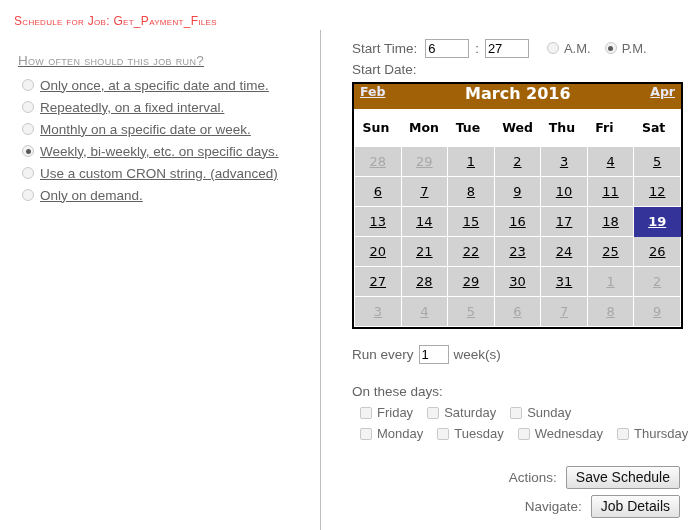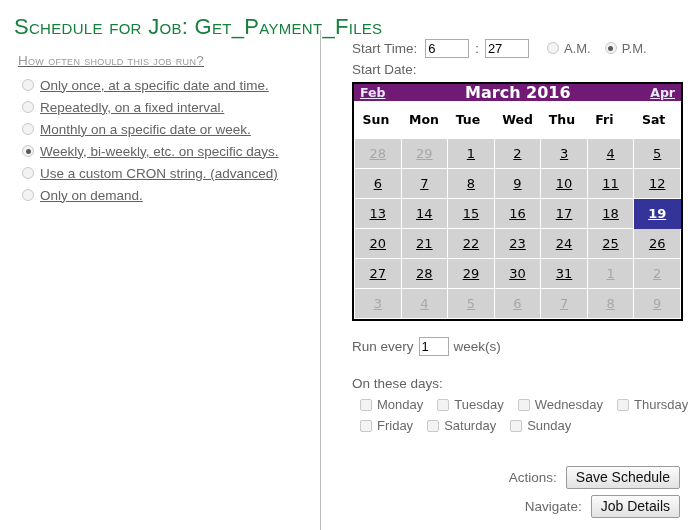--- a/index.html
+++ b/index.html
@@ -15,22 +15,22 @@
     font-size: 13px;
     color: #606060;
     overflow: hidden;
   }
 
   
   #page-title {
     position: absolute;
     left: 14px;
     top: 14px;
-    font-size: 22px;
-    color: #15803d;
+    font-size: 12px;
+    color: #ef4444;
     font-variant: small-caps;
     letter-spacing: 0.3px;
     white-space: nowrap;
   }
 
   
   #divider {
     position: absolute;
     left: 320px;
     top: 30px;
@@ -140,24 +140,24 @@
 
   
   #calendar {
     margin-top: 5px;
     width: 331px;
     border: 2px solid #000000;
     background: #ffffff;
     box-sizing: border-box;
   }
   #calendar-header {
-    background: #701a75;
-    height: 17px;
-    display: flex;
-    align-items: center;
+    background: #a16207;
+    height: 25px;
+    display: flex;
+    align-items: flex-start;
     position: relative;
     padding: 0 6px;
   }
   #calendar-header .nav-link {
     color: #e8e8f6;
     font-weight: bold;
     font-size: 12.5px;
     text-decoration: underline;
     font-family: "DejaVu Sans", sans-serif;
     cursor: pointer;
@@ -412,50 +412,50 @@
     </table>
   </div>
 
   <div id="run-every-row">
     <span class="lbl">Run every</span>
     <input id="week-count-input" type="text" value="1" style="">
     <span class="lbl">week(s)</span>
   </div>
 
   <div id="on-these-days-label">On these days:</div>
+  <div class="day-row" id="day-row-2">
+      <span class="day-item">
+        <span class="checkbox"></span>
+        <span class="rlabel">Friday</span>
+      </span>
+      <span class="day-item">
+        <span class="checkbox"></span>
+        <span class="rlabel">Saturday</span>
+      </span>
+      <span class="day-item">
+        <span class="checkbox"></span>
+        <span class="rlabel">Sunday</span>
+      </span>
+    </div>
   <div class="day-row" id="day-row-1">
       <span class="day-item">
         <span class="checkbox"></span>
         <span class="rlabel">Monday</span>
       </span>
       <span class="day-item">
         <span class="checkbox"></span>
         <span class="rlabel">Tuesday</span>
       </span>
       <span class="day-item">
         <span class="checkbox"></span>
         <span class="rlabel">Wednesday</span>
       </span>
       <span class="day-item">
         <span class="checkbox"></span>
         <span class="rlabel">Thursday</span>
-      </span>
-    </div>
-  <div class="day-row" id="day-row-2">
-      <span class="day-item">
-        <span class="checkbox"></span>
-        <span class="rlabel">Friday</span>
-      </span>
-      <span class="day-item">
-        <span class="checkbox"></span>
-        <span class="rlabel">Saturday</span>
-      </span>
-      <span class="day-item">
-        <span class="checkbox"></span>
-        <span class="rlabel">Sunday</span>
       </span>
     </div>
 
 </div>
 
 <div id="actions-area">
   <div class="action-row">
     <span class="alabel">Actions:</span>
     <button class="btn">Save Schedule</button>
   </div>

